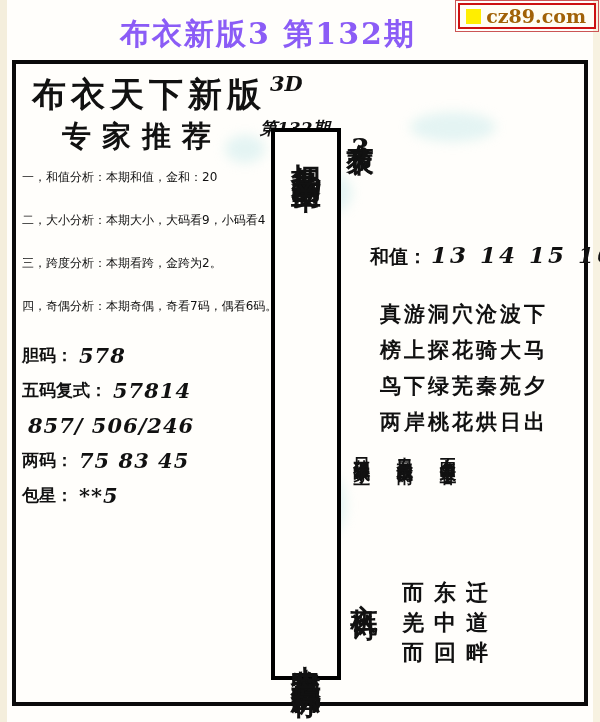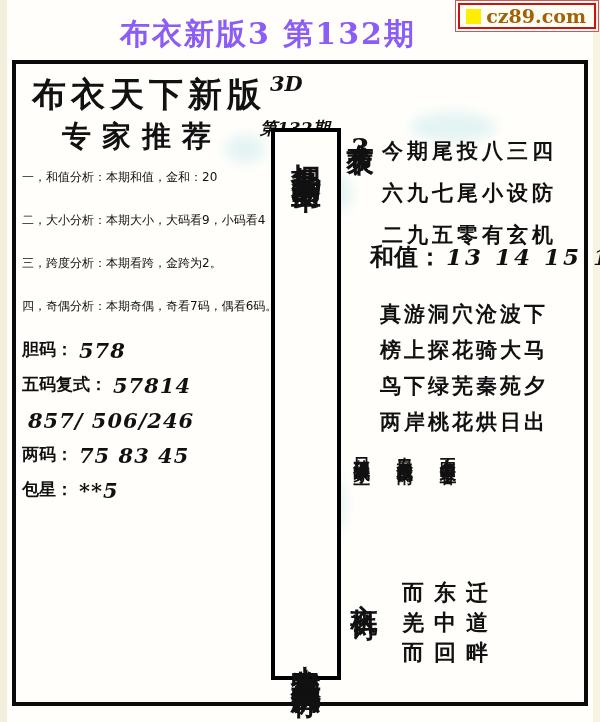--- a/index.html
+++ b/index.html
@@ -41,21 +41,21 @@
     position:absolute; left:32px; top:72px; font-family:"DejaVu Serif", serif;
     font-weight:bold; font-size:34px; letter-spacing:5px; white-space:nowrap;
   }
   .lp-h2 {
     position:absolute; left:62px; top:117px; font-family:"DejaVu Serif", serif;
     font-weight:bold; font-size:29px; letter-spacing:11px; white-space:nowrap;
   }
   .analysis { position:absolute; left:22px; top:156px; }
   .analysis-line { font-size:12px; line-height:43px; white-space:nowrap; font-weight:500; }
   .picks { position:absolute; left:22px; top:338px; }
-  .pick-row { height:35px; display:flex; align-items:flex-start; white-space:nowrap; }
+  .pick-row { height:35px; display:flex; align-items:center; white-space:nowrap; }
   .pick-label { font-size:17px; font-weight:bold; }
   .pick-value { font-family:"DejaVu Serif", serif; font-style:italic; font-weight:bold; font-size:21px; margin-left:6px; letter-spacing:1px; }
 
   
   .c-game {
     position:absolute; left:270px; top:64px; width:70px; text-align:left;
     font-family:"DejaVu Serif", serif; font-style:italic; font-weight:bold; font-size:21px;margin-top:7px;
   }
   .c-issue {
     position:absolute; left:260px; top:117px; width:90px; text-align:left;
@@ -77,21 +77,21 @@
   .brand-v {
     position:absolute; left:342px; top:122px; font-family:"DejaVu Serif", serif;
     font-weight:bold; font-size:27px; letter-spacing:3px; height:145px;
   }
   .tips { position:absolute; left:382px; top:130px; }
   .tip-line {
     font-family:"DejaVu Serif", serif; font-weight:bold; font-size:21px;
     letter-spacing:4px; line-height:42px; white-space:nowrap;
   }
   .sum-line { position:absolute; left:370px; top:241px; white-space:nowrap; display:flex; align-items:baseline; }
-  .sum-label { font-size:24px; font-weight:bold; }
+  .sum-label { font-size:19px; font-weight:bold; }
   .sum-values { font-family:"DejaVu Serif", serif; font-style:italic; font-weight:bold; font-size:23px; letter-spacing:3px; margin-left:4px; }
 
   .poem { position:absolute; left:360px; top:296px; }
   .poem-line {
     font-family:"DejaVu Serif", serif; font-weight:bold; font-size:21px;
     letter-spacing:3px; line-height:36px; white-space:nowrap;margin-left:20px;
   }
 
   .verses { position:absolute; left:352px; top:444px; display:flex; flex-direction:row; gap:25px; height:135px; }
   .verse-col {
@@ -164,25 +164,20 @@
 
   <div class="c-game">3D</div>
   <div class="c-issue">第132期</div>
   <div class="slogan-box">
     <span class="slogan vert">把复杂的变简单</span>
     <span class="slogan vert">中大奖是我们的目标</span>
   </div>
 
   <div class="brand-v vert">布衣天下3</div>
 
-  <div class="tips">
-    <div class="tip-line">今期尾投八三四</div>
-    <div class="tip-line">六九七尾小设防</div>
-    <div class="tip-line">二九五零有玄机</div>
-  </div>
 
   <div class="sum-line">
     <span class="sum-label">和值：</span>
     <span class="sum-values">13 14 15 16 17</span>
   </div>
 
   <div class="poem">
     <div class="poem-line">真游洞穴沧波下</div>
     <div class="poem-line">榜上探花骑大马</div>
     <div class="poem-line">鸟下绿芜秦苑夕</div>

